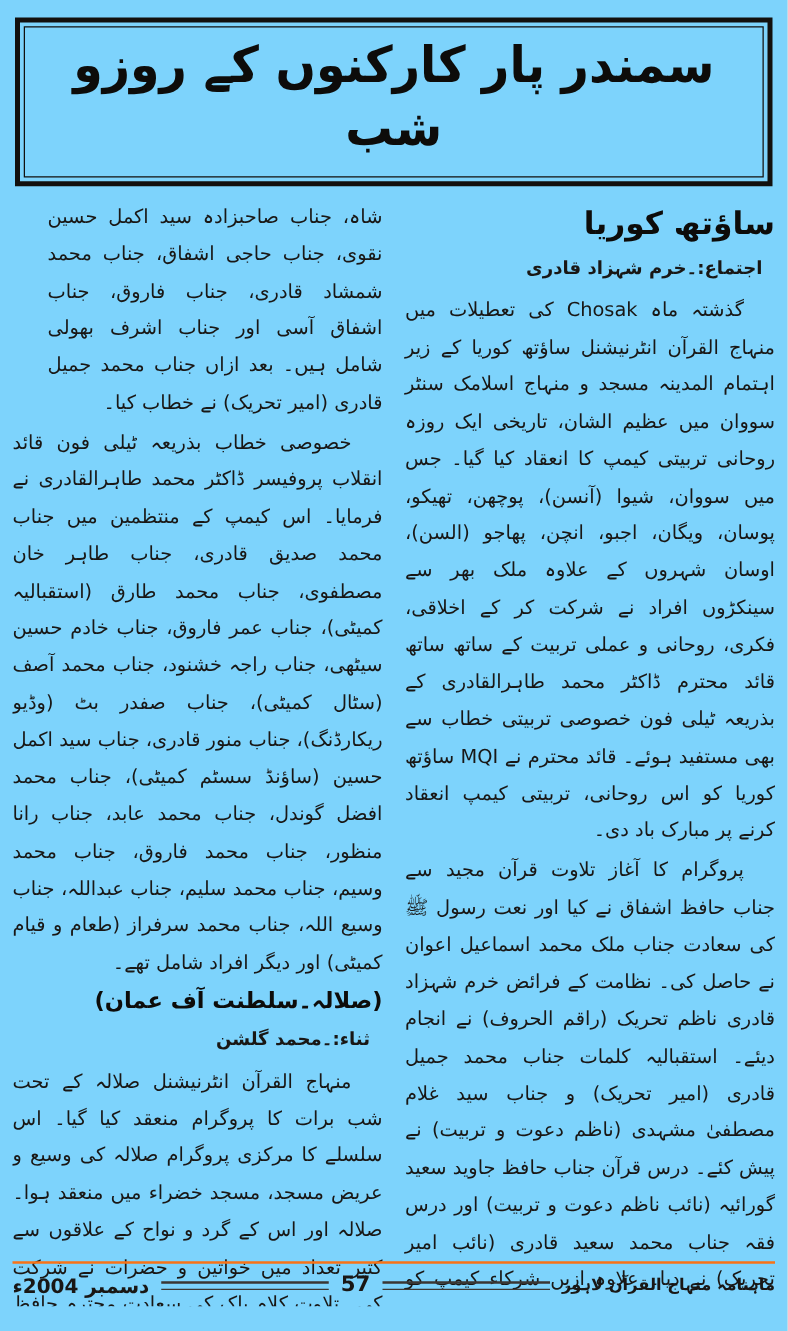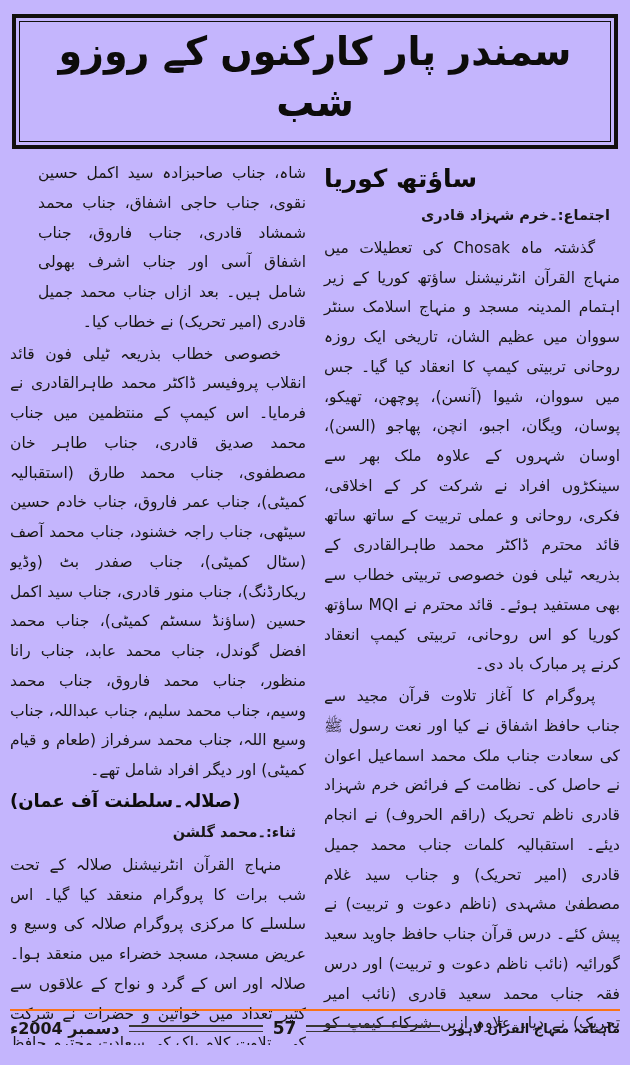--- a/index.html
+++ b/index.html
@@ -1,20 +1,20 @@
 <!DOCTYPE html>
 <html lang="ur" dir="rtl"><head>
 <meta charset="utf-8">
 <style>
   html,body{margin:0;padding:0;background:#e8e6e0;}
   .page{
     position:relative;
     width:630px;height:1065px;
     margin:0 auto;
-    background:#c4b5fd;
+    background:#7dd3fc;
     color:#191715;
     font-family:"DejaVu Sans", sans-serif;
     box-sizing:border-box;
     padding:12px 10px 0 10px;
     direction:rtl;
     overflow:hidden;
   }
   
   .banner{
     border:4px solid #12100e;
@@ -49,21 +49,21 @@
     line-height:1.92;
     text-align:justify;
   }
   .col p{
     margin:0 0 2px 0;
     text-indent:1.6em;
   }
   .col p.no-indent{text-indent:0;margin-left:28px;}
   .section-heading{
     margin:2px 0 6px 0;
-    text-align:left;
+    text-align:right;
     font-size:25px;
     font-weight:bold;
     line-height:1.4;
     color:#0d0c0a;
   }
   .section-heading.small{font-size:18px;}
   .report-byline{
     font-weight:bold;
     font-size:14.5px;
     margin:0 10px 4px 0;

